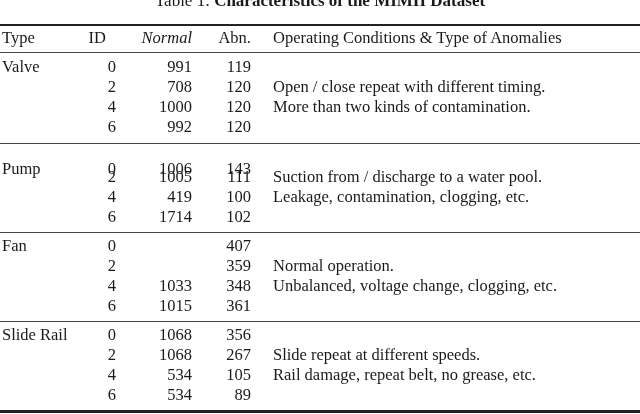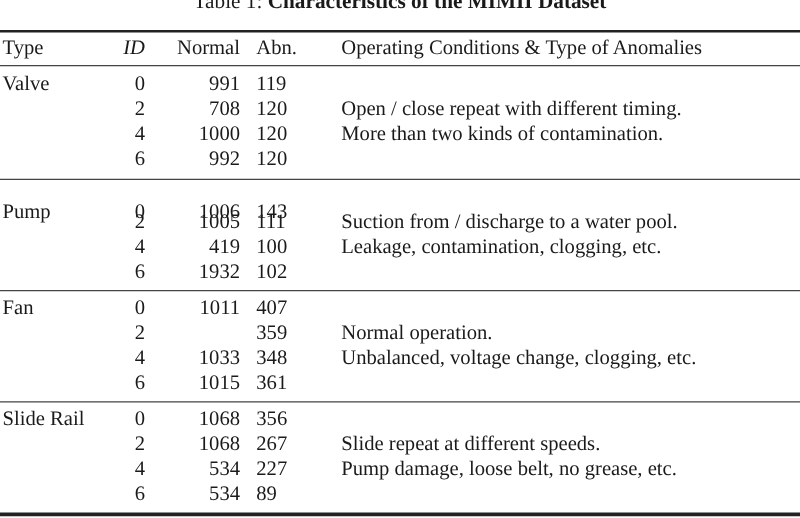--- a/index.html
+++ b/index.html
@@ -8,24 +8,24 @@
   .caption { position: absolute; top: -9px; left: 0; width: 640px; text-align: center;
              font-size: 17px; line-height: 20px; }
   .caption b { font-weight: bold; }
   .rule { position: absolute; left: 0; width: 640px; background: #222; }
   .rule.thick { height: 2px; }
   .rule.thin { height: 1px; background: #444; }
   .row { position: absolute; left: 0; width: 600px; height: 20px; font-size: 16.5px; line-height: 20px; }
   .c-type { position: absolute; left: 2px; }
   .c-id { position: absolute; left: 94px; width: 22px; text-align: right; }
   .c-normal { position: absolute; left: 130px; width: 62px; text-align: right; }
-  .c-abn { position: absolute; left: 205px; width: 46px; text-align: left; }
+  .c-abn { position: absolute; left: 205px; width: 46px; text-align: right; }
   .c-desc { position: absolute; left: 273px; white-space: nowrap; }
-  .hdr .c-id { left: 94px; width: 22px; font-style: italic; }
-  .hdr .c-normal { left: 130px; width: 62px; }
+  .hdr .c-id { left: 84px; width: 22px; }
+  .hdr .c-normal { left: 130px; width: 62px; font-style: italic; }
   .hdr .c-abn { left: 205px; width: 46px; }
 </style>
 </head>
 <body>
 
 <div class="caption">
   <span>Table 1:</span>
   <b>Characteristics of the MIMII Dataset</b>
 </div>
 
@@ -87,28 +87,27 @@
     <div class="row" style="top: 187px;">
       <span class="c-type"></span>
       <span class="c-id">4</span>
       <span class="c-normal">419</span>
       <span class="c-abn">100</span>
       <span class="c-desc">Leakage, contamination, clogging, etc.</span>
     </div>
     <div class="row" style="top: 207px;">
       <span class="c-type"></span>
       <span class="c-id">6</span>
-      <span class="c-normal">1932</span>
+      <span class="c-normal">1714</span>
       <span class="c-abn">102</span>
       <span class="c-desc"></span>
     </div>
     <div class="row" style="top: 236px;">
       <span class="c-type">Fan</span>
       <span class="c-id">0</span>
-      <span class="c-normal">1011</span>
       <span class="c-abn">407</span>
       <span class="c-desc"></span>
     </div>
     <div class="row" style="top: 256px;">
       <span class="c-type"></span>
       <span class="c-id">2</span>
       <span class="c-abn">359</span>
       <span class="c-desc">Normal operation.</span>
     </div>
     <div class="row" style="top: 276px;">
@@ -136,22 +135,22 @@
       <span class="c-type"></span>
       <span class="c-id">2</span>
       <span class="c-normal">1068</span>
       <span class="c-abn">267</span>
       <span class="c-desc">Slide repeat at different speeds.</span>
     </div>
     <div class="row" style="top: 365px;">
       <span class="c-type"></span>
       <span class="c-id">4</span>
       <span class="c-normal">534</span>
-      <span class="c-abn">227</span>
-      <span class="c-desc">Pump damage, loose belt, no grease, etc.</span>
+      <span class="c-abn">105</span>
+      <span class="c-desc">Rail damage, repeat belt, no grease, etc.</span>
     </div>
     <div class="row" style="top: 385px;">
       <span class="c-type"></span>
       <span class="c-id">6</span>
       <span class="c-normal">534</span>
       <span class="c-abn">89</span>
       <span class="c-desc"></span>
     </div>
     <div class="rule thin" style="top: 143px;"></div>
     <div class="rule thin" style="top: 232px;"></div>

